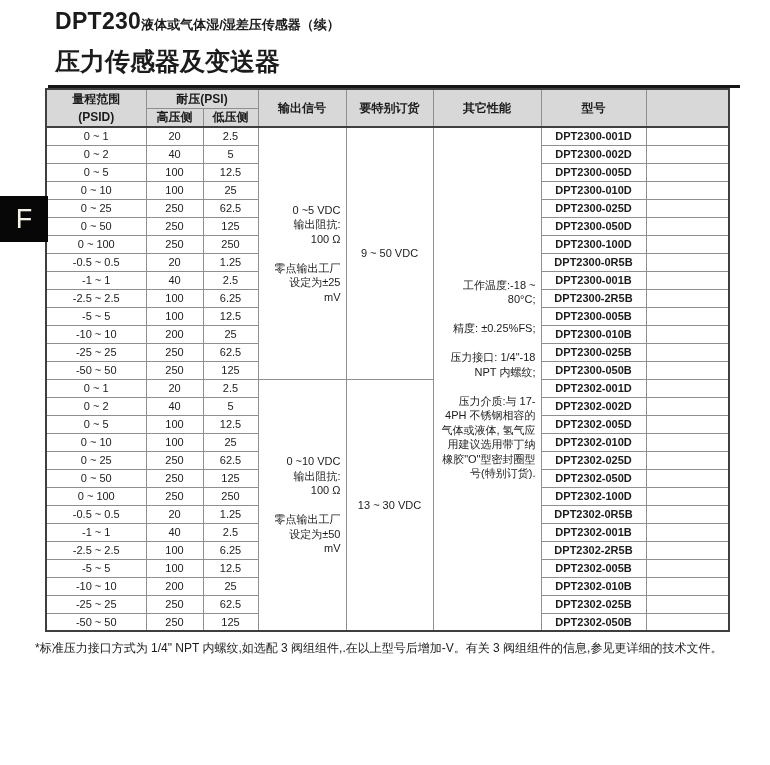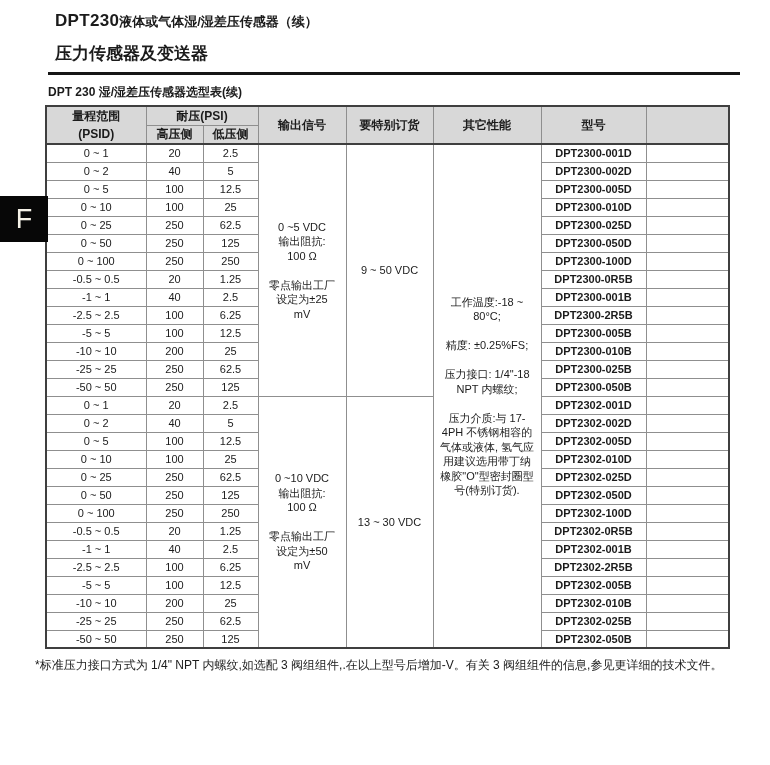--- a/index.html
+++ b/index.html
@@ -6,23 +6,23 @@
   html,body { margin:0; padding:0; }
   body {
     width:770px; height:765px; background:#ffffff;
     font-family:"Liberation Sans", sans-serif; color:#1b1b1b;
     position:relative; overflow:hidden;
   }
   .page { position:relative; width:770px; height:765px; }
 
   .header-block { padding:7px 0 0 55px; }
   .title-line { font-weight:bold; line-height:28px; white-space:nowrap; }
-  .title-model { font-size:17px; letter-spacing:0.3px; }
+  .title-model { font-size:23px; letter-spacing:0.3px; }
   .title-rest  { font-size:13px; }
-  .subtitle { font-size:17px; font-weight:bold; margin-top:6px; }
+  .subtitle { font-size:25px; font-weight:bold; margin-top:6px; }
 
   .thick-rule { margin:7px 0 0 48px; width:692px; height:3px; background:#161616; }
 
   .table-caption { margin:9px 0 4px 48px; font-size:12px; font-weight:bold; }
 
   table.spec {
     border-collapse:collapse; table-layout:fixed;
     margin-left:45px; width:683px;
     border:2px solid #3f3f3f;
   }
@@ -32,21 +32,21 @@
     overflow:hidden;
   }
   .spec thead { border-bottom:2px solid #3f3f3f; }
   .spec thead th {
     background:#d8d8d8; font-weight:bold; font-size:12px;
     height:19px; text-align:center; line-height:14px;
   }
   .spec tbody td { height:18px; text-align:center; vertical-align:middle; }
   .spec td.model { font-weight:bold; }
   .spec td.multiline {
-    white-space:pre-line; text-align:center; line-height:14.5px;
+    white-space:pre-line; text-align:right; line-height:14.5px;
     padding:4px 5px; font-size:11px; vertical-align:middle;
   }
   .range-head-line { display:block; line-height:18px; }
 
   .f-tab {
     position:absolute; left:0; top:196px; width:48px; height:46px;
     background:#070707; color:#f5f2e8;
     display:flex; align-items:center; justify-content:center;
     font-size:27px; font-weight:normal;
   }
@@ -65,21 +65,20 @@
 
   <div class="header-block">
     <div class="title-line">
       <span class="title-model">DPT230</span><span class="title-rest">液体或气体湿/湿差压传感器（续）</span>
     </div>
     <div class="subtitle">压力传感器及变送器</div>
   </div>
 
   <div class="thick-rule"></div>
 
-  <div class="table-caption">DPT 230 湿/湿差压传感器选型表(续)</div>
 
   <table class="spec">
     <colgroup>
       <col style="width:100px">
         <col style="width:57px">
         <col style="width:55px">
       <col style="width:88px">
         <col style="width:87px">
         <col style="width:108px">
       <col style="width:105px">

